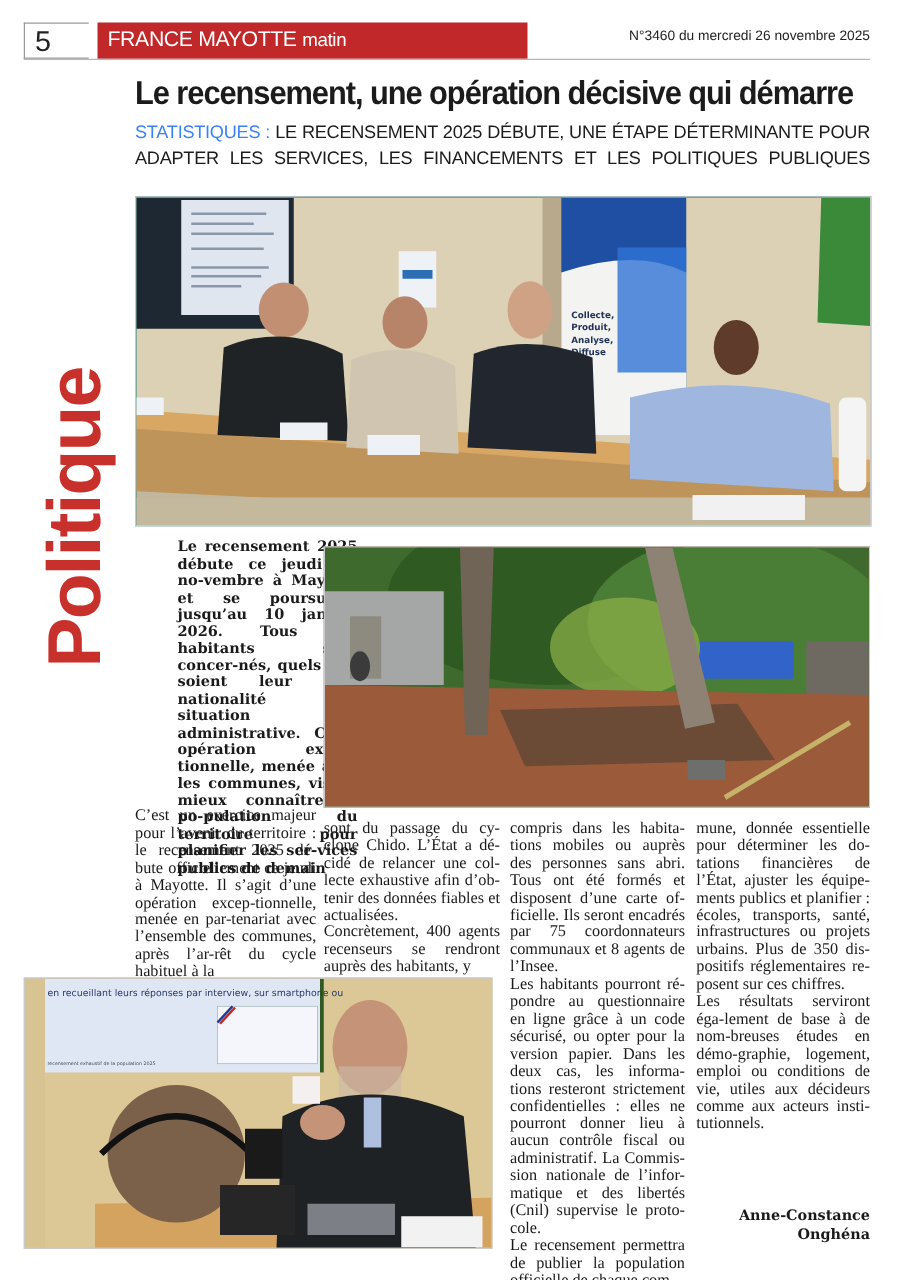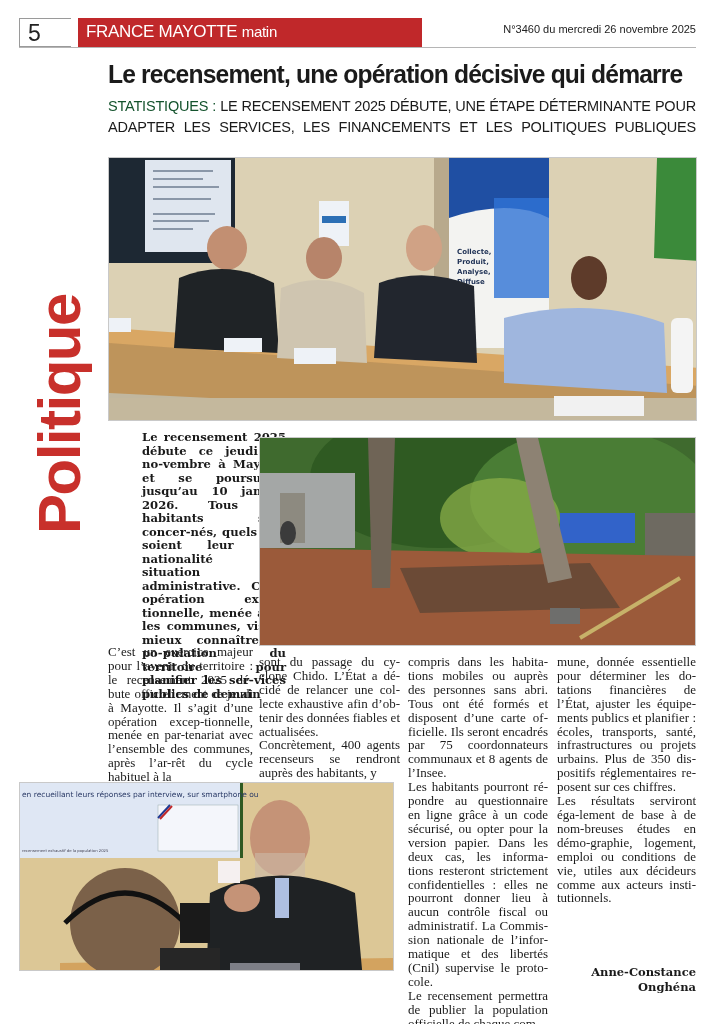--- a/index.html
+++ b/index.html
@@ -12,30 +12,30 @@
   .masthead { position: absolute; left: 78px; top: 18px; width: 344px; height: 29px; background: #c0282a; }
   .masthead-text { position: absolute; left: 8px; top: 4px; font-family: "Liberation Sans", sans-serif; font-size: 17px; color: #fff; letter-spacing: -0.3px; }
   .masthead-text b { font-weight: normal; }
   .masthead-text span { font-size: 15px; }
   .header-rule { position: absolute; left: 19px; top: 47px; width: 677px; height: 1px; background: #b5b5b5; }
   .issue { position: absolute; right: 26px; top: 23px; font-family: "Liberation Sans", sans-serif; font-size: 11px; color: #222; }
 
   
   .headline { position: absolute; left: 108px; top: 59px; width: 590px; font-family: "Liberation Sans", sans-serif; font-weight: bold; font-size: 26.5px; letter-spacing: -0.9px; color: #1b1b1b; transform: scaleX(0.93); transform-origin: left top; white-space: nowrap; }
   .subhead { position: absolute; left: 108px; top: 96px; width: 588px; font-family: "Liberation Sans", sans-serif; font-size: 14.5px; line-height: 21px; color: #1b1b1b; text-align: justify; text-align-last: justify; letter-spacing: -0.2px; }
-  .subhead .kicker { color: #14532d; }
+  .subhead .kicker { color: #3b82f6; }
 
   
   .section-label { position: absolute; left: 30px; top: 534px; transform-origin: left top; transform: rotate(-90deg); font-family: "Liberation Sans", sans-serif; font-weight: bold; font-size: 60px; color: #c8302b; letter-spacing: -1.5px; white-space: nowrap; line-height: 1; }
 
   
   .photo { position: absolute; overflow: hidden; border: 1px solid #c9c9c9; }
   .photo-1 { left: 108px; top: 157px; width: 589px; height: 264px; background: #0f766e; }
   .photo-2 { left: 259px; top: 437px; width: 437px; height: 209px; background: #7a4a2e; }
-  .photo-3 { left: 19px; top: 782px; width: 375px; height: 189px; background: #d8c393; }
+  .photo-3 { left: 19px; top: 782px; width: 375px; height: 217px; background: #d8c393; padding-left: 16px; }
 
   
   .lede { position: absolute; left: 114px; top: 431px; width: 144px; font-family: "DejaVu Serif", serif; font-weight: bold; font-size: 11.6px; line-height: 13.5px; color: #1a1a1a; text-align: justify; hyphens: manual; margin-left: 28px; }
 
   
   .col { position: absolute; font-family: "Liberation Serif", serif; font-size: 13px; line-height: 13.9px; color: #1a1a1a; text-align: justify; }
   .col p { margin: 0; }
   .col-1 { left: 108px; top: 645px; width: 145px; }
   .col-2 { left: 259px; top: 655px; width: 141px; }
   .col-3 { left: 408px; top: 655px; width: 140px; }

